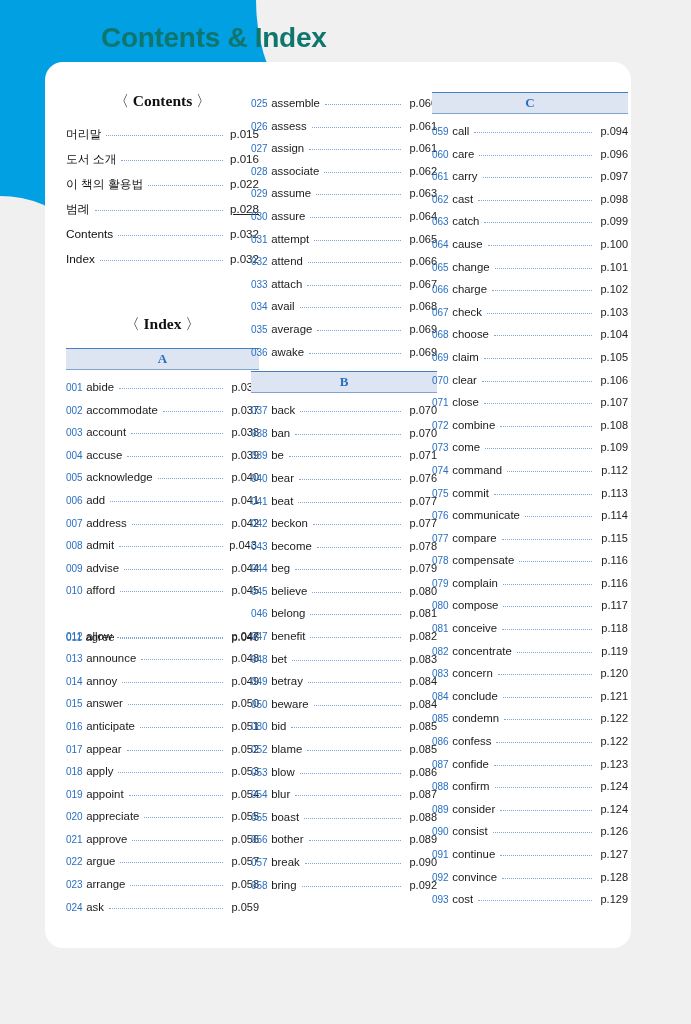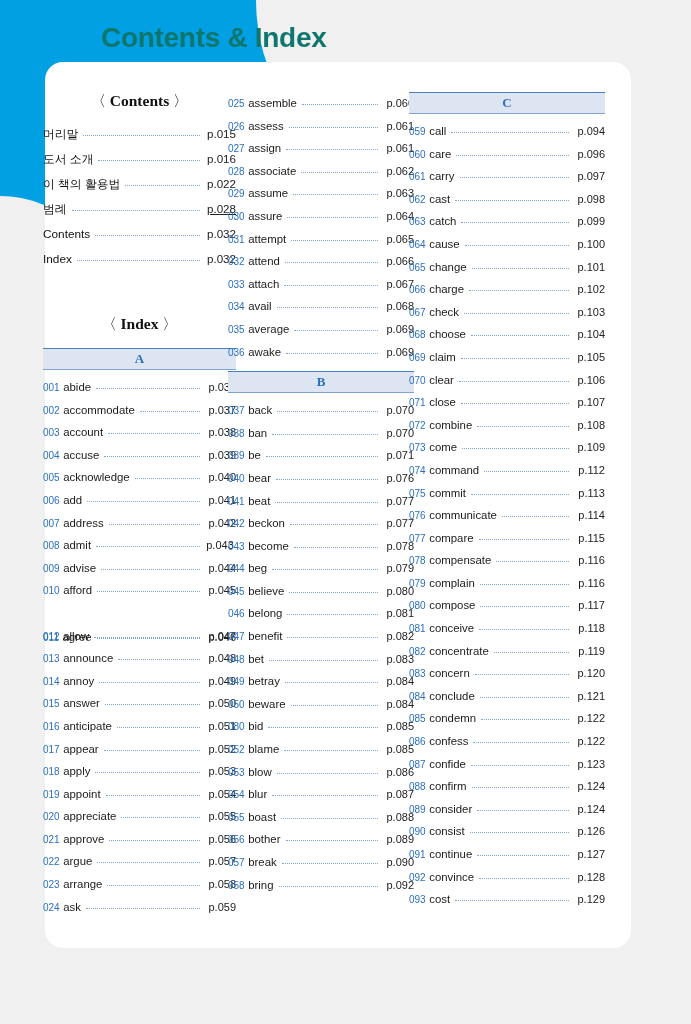--- a/index.html
+++ b/index.html
@@ -81,21 +81,21 @@
     width: 586px;
     height: 886px;
     background: #ffffff;
     border-radius: 18px;
     z-index: 3;
   }
 
   
   .columns {
     position: absolute;
-    left: 31px;
+    left: 54px;
     top: 62px;
     width: 586px;
     height: 886px;
     z-index: 4;
     padding: 0;
   }
   .col {
     position: absolute;
     top: 0;
   }

